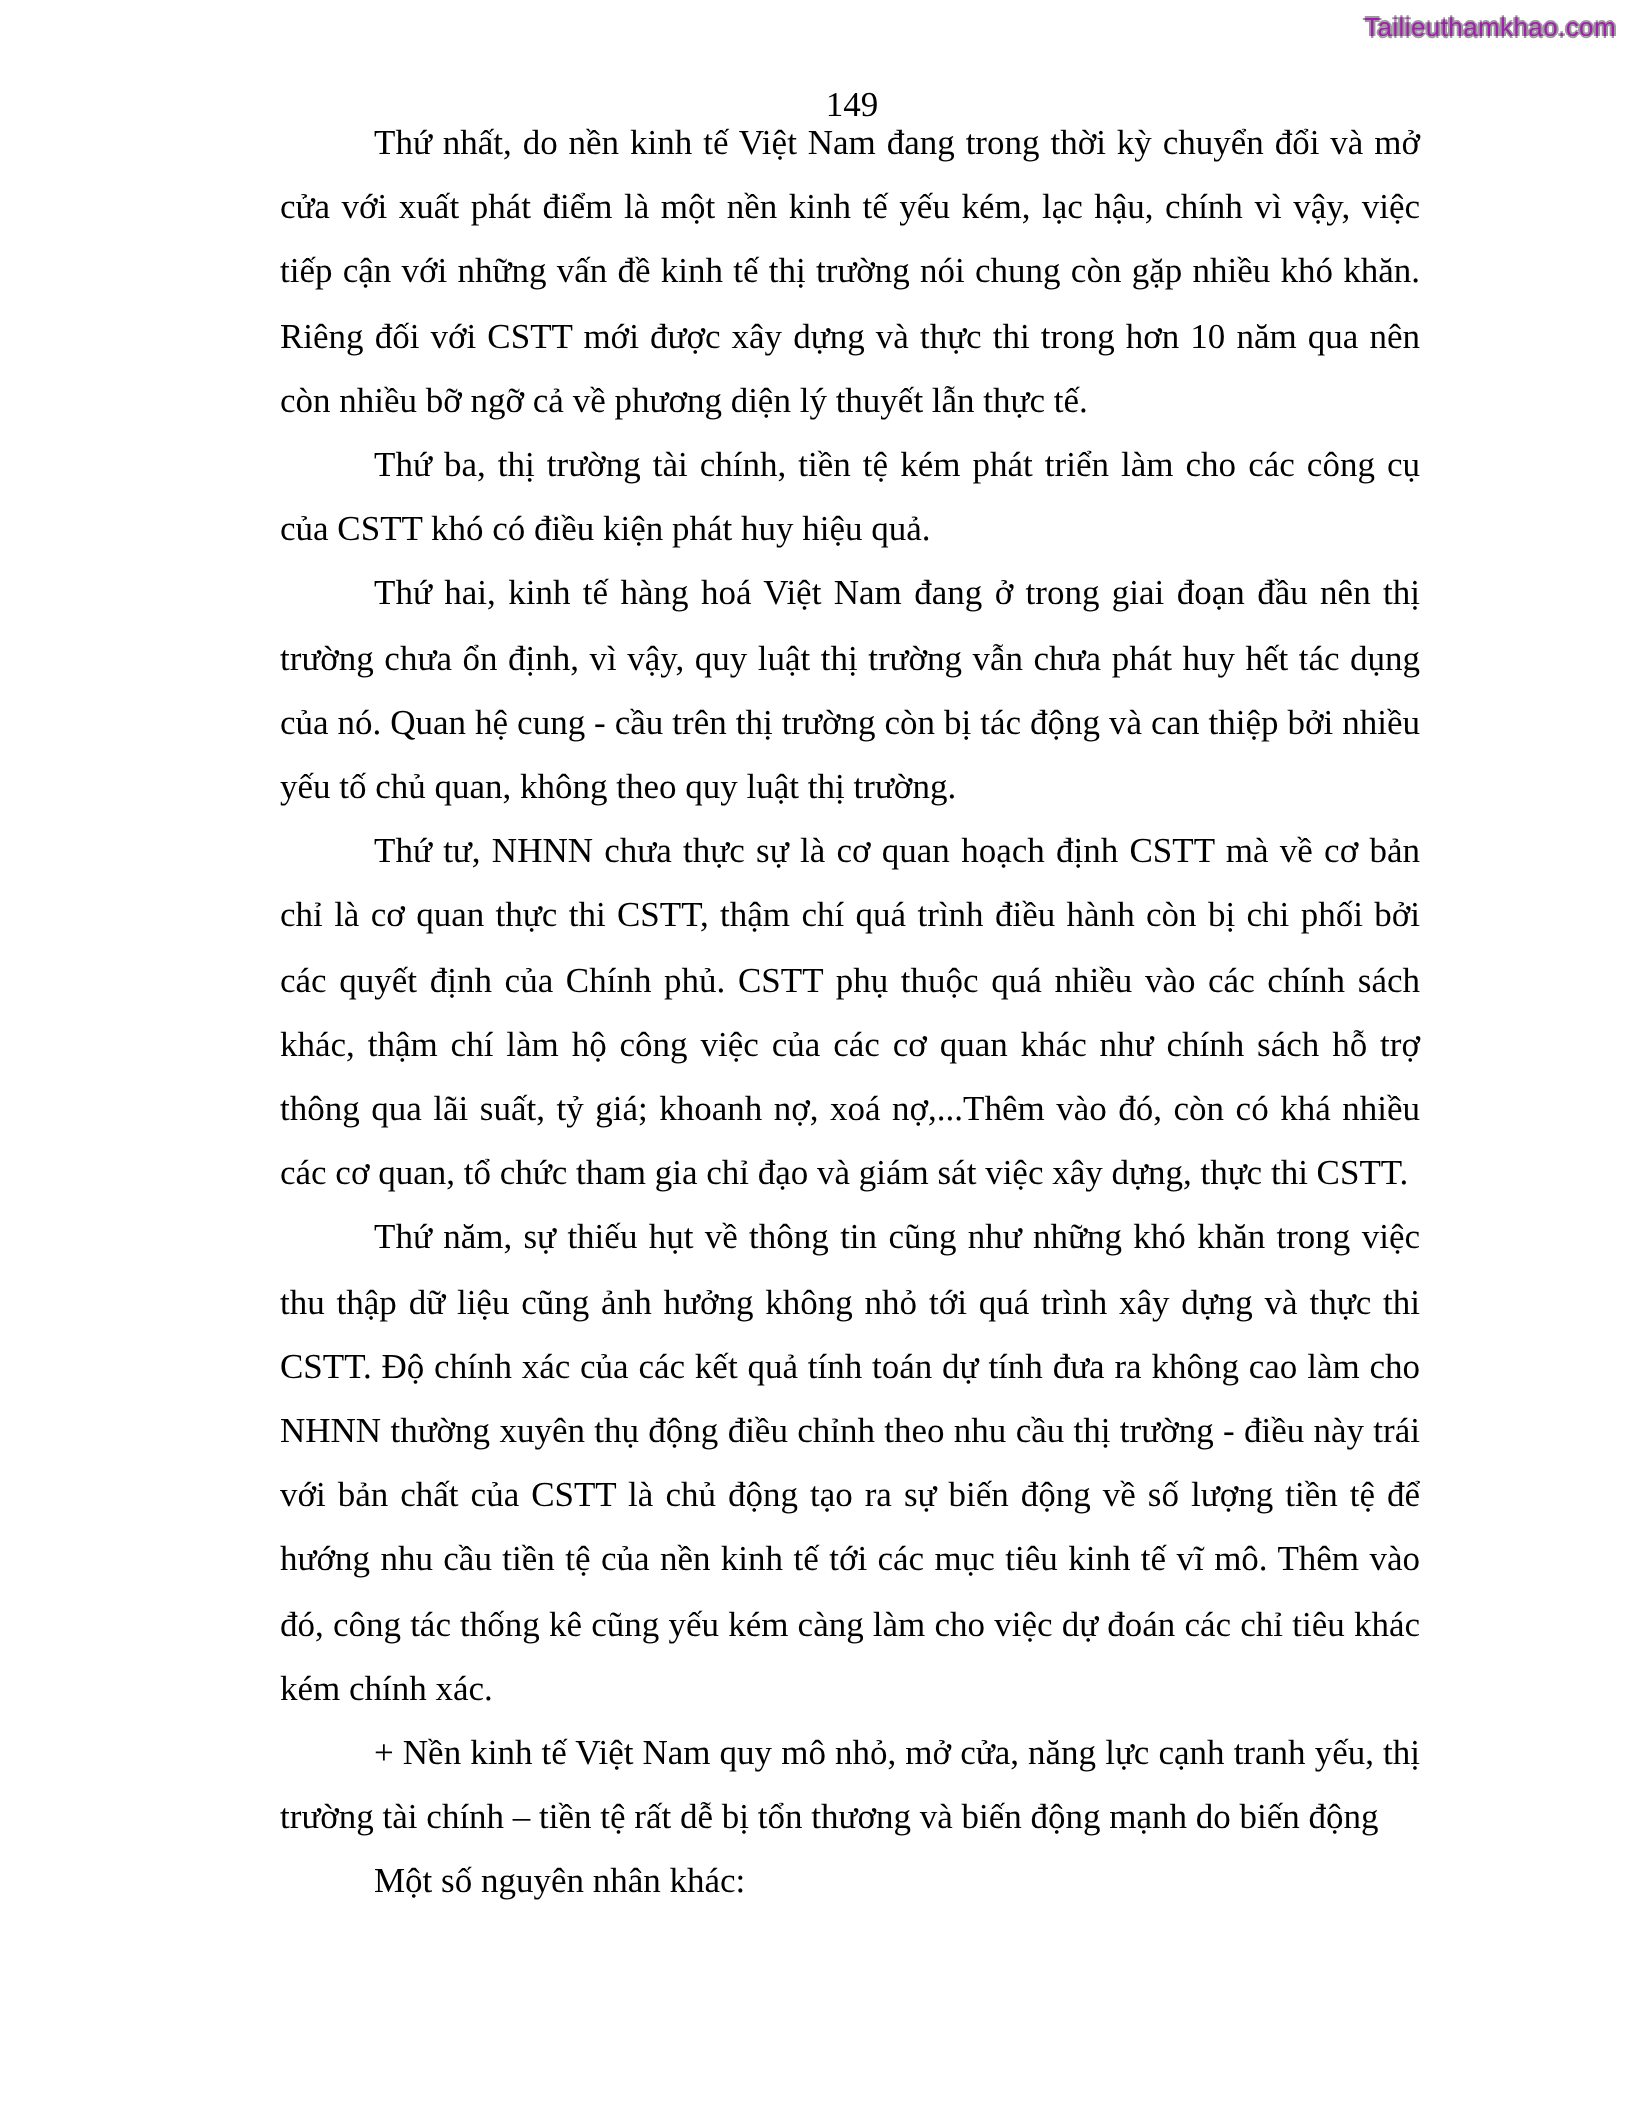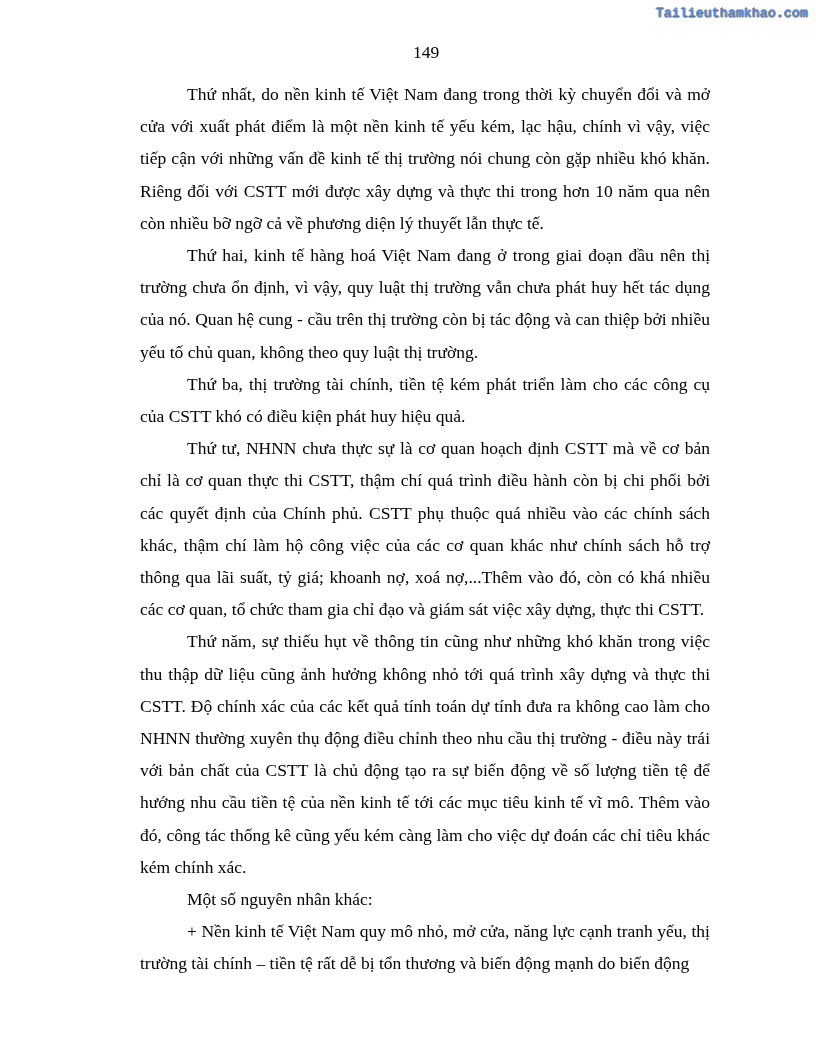--- a/index.html
+++ b/index.html
@@ -1,42 +1,42 @@
 <!DOCTYPE html>
 <html><head>
 <meta charset="utf-8">
 <style>
   html, body { margin: 0; padding: 0; background: #ffffff; }
   body { width: 816px; height: 1056px; position: relative; overflow: hidden; }
   .watermark {
     position: absolute; top: 6px; right: 8px;
-    font-family: Liberation Mono, monospace; font-size: 13px;
-    color: #3b82f6;
+    font-family: Liberation Sans, sans-serif; font-size: 13px;
+    color: #a21caf;
     text-shadow: -1px 0 #9a9a9a, 1px 0 #9a9a9a, 0 -1px #9a9a9a, 0 1px #9a9a9a;
     letter-spacing: 0.2px;
   }
   .page-number {
     position: absolute; top: 42px; left: 0; width: 852px; text-align: center;
     font-family: "Liberation Serif", serif; font-size: 17.5px; color: #000;
   }
   .body-text {
-    position: absolute; top: 78px; left: 140px; width: 570px;
+    position: absolute; top: 55px; left: 140px; width: 570px;
     font-family: "Liberation Serif", serif; font-size: 17.5px; color: #000;
     line-height: 32.2px; text-align: justify;
   }
   .para { margin: 0; text-indent: 47px; }
 </style>
 </head>
 <body>
 
 <div class="watermark">Tailieuthamkhao.com</div>
 
 <div class="page-number">149</div>
 
 <div class="body-text">
   <p class="para">Thứ nhất, do nền kinh tế Việt Nam đang trong thời kỳ chuyển đổi và mở cửa với xuất phát điểm là một nền kinh tế yếu kém, lạc hậu, chính vì vậy, việc tiếp cận với những vấn đề kinh tế thị trường nói chung còn gặp nhiều khó khăn. Riêng đối với CSTT mới được xây dựng và thực thi trong hơn 10 năm qua nên còn nhiều bỡ ngỡ cả về phương diện lý thuyết lẫn thực tế.</p>
+  <p class="para">Thứ ba, thị trường tài chính, tiền tệ kém phát triển làm cho các công cụ của CSTT khó có điều kiện phát huy hiệu quả.</p>
   <p class="para">Thứ hai, kinh tế hàng hoá Việt Nam đang ở trong giai đoạn đầu nên thị trường chưa ổn định, vì vậy, quy luật thị trường vẫn chưa phát huy hết tác dụng của nó. Quan hệ cung - cầu trên thị trường còn bị tác động và can thiệp bởi nhiều yếu tố chủ quan, không theo quy luật thị trường.</p>
-  <p class="para">Thứ ba, thị trường tài chính, tiền tệ kém phát triển làm cho các công cụ của CSTT khó có điều kiện phát huy hiệu quả.</p>
   <p class="para">Thứ tư, NHNN chưa thực sự là cơ quan hoạch định CSTT mà về cơ bản chỉ là cơ quan thực thi CSTT, thậm chí quá trình điều hành còn bị chi phối bởi các quyết định của Chính phủ. CSTT phụ thuộc quá nhiều vào các chính sách khác, thậm chí làm hộ công việc của các cơ quan khác như chính sách hỗ trợ thông qua lãi suất, tỷ giá; khoanh nợ, xoá nợ,...Thêm vào đó, còn có khá nhiều các cơ quan, tổ chức tham gia chỉ đạo và giám sát việc xây dựng, thực thi CSTT.</p>
   <p class="para">Thứ năm, sự thiếu hụt về thông tin cũng như những khó khăn trong việc thu thập dữ liệu cũng ảnh hưởng không nhỏ tới quá trình xây dựng và thực thi CSTT. Độ chính xác của các kết quả tính toán dự tính đưa ra không cao làm cho NHNN thường xuyên thụ động điều chỉnh theo nhu cầu thị trường - điều này trái với bản chất của CSTT là chủ động tạo ra sự biến động về số lượng tiền tệ để hướng nhu cầu tiền tệ của nền kinh tế tới các mục tiêu kinh tế vĩ mô. Thêm vào đó, công tác thống kê cũng yếu kém càng làm cho việc dự đoán các chỉ tiêu khác kém chính xác.</p>
+  <p class="para">+ Nền kinh tế Việt Nam quy mô nhỏ, mở cửa, năng lực cạnh tranh yếu, thị trường tài chính – tiền tệ rất dễ bị tổn thương và biến động mạnh do biến động</p>
   <p class="para">Một số nguyên nhân khác:</p>
-  <p class="para">+ Nền kinh tế Việt Nam quy mô nhỏ, mở cửa, năng lực cạnh tranh yếu, thị trường tài chính – tiền tệ rất dễ bị tổn thương và biến động mạnh do biến động</p>
 </div>
 
 </body></html>

